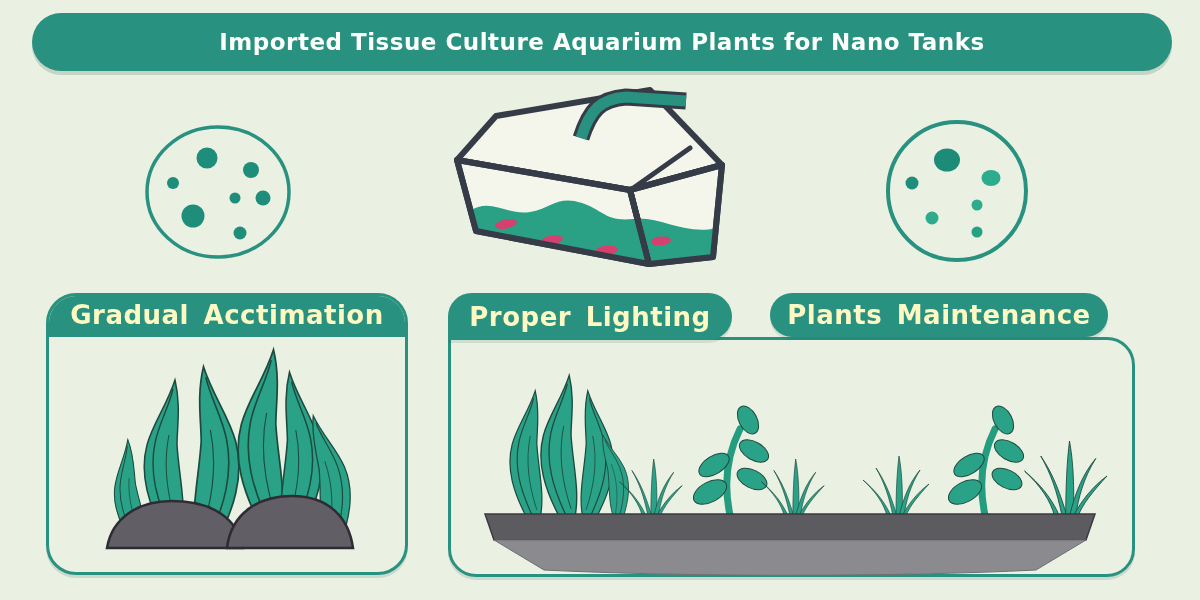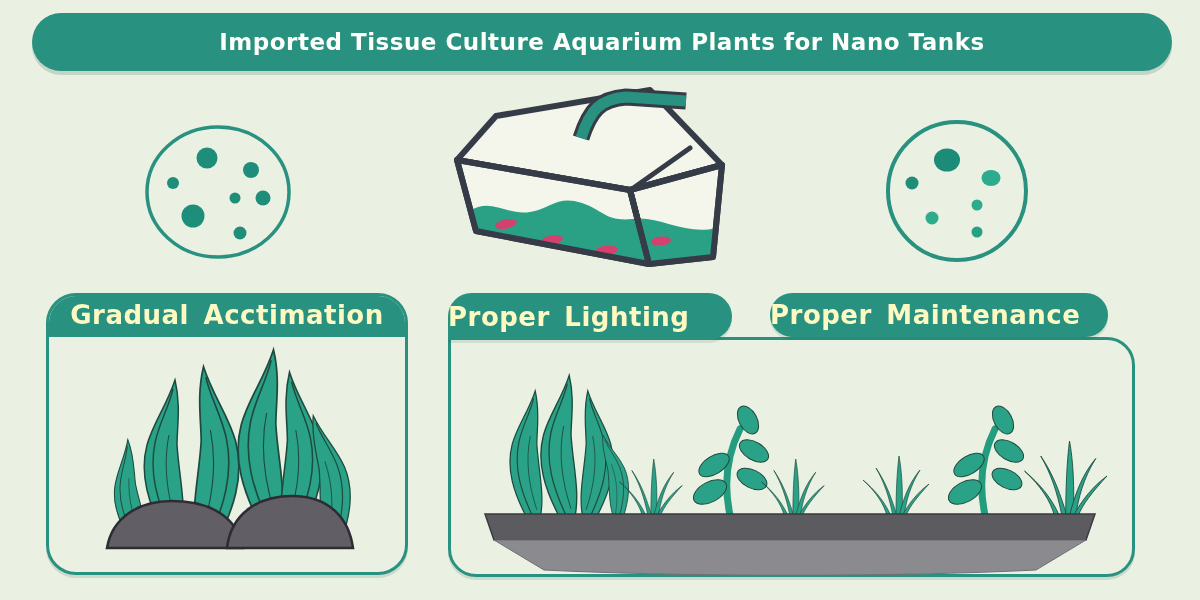--- a/index.html
+++ b/index.html
@@ -28,21 +28,21 @@
   }
   .card-left .card-header{
     height:44px;background:#28917f;display:flex;align-items:center;justify-content:center;
     margin:-3px -3px 0 -3px;
   }
   .card-right{
     left:448px;top:337px;width:687px;height:240px;
     border-radius:0 28px 28px 28px;box-shadow:0 3px 0 rgba(27,95,84,0.15);
   }
   .pill{
-    background:#28917f;display:flex;align-items:center;justify-content:flex-start;
+    background:#28917f;display:flex;align-items:center;justify-content:center;
     box-shadow:0 3px 0 rgba(27,95,84,0.12);
   }
   .pill-proper{left:448px;top:293px;width:284px;height:47px;border-radius:24px 24px 24px 0;}
   .pill-regular{left:770px;top:293px;width:338px;height:44px;border-radius:22px;}
   .pill-text,.card-header-text{
     color:#fef9c3;font-weight:700;font-size:26px;letter-spacing:.5px;word-spacing:5px;white-space:nowrap;
   }
   svg.art{left:0;top:0;pointer-events:none;}
 </style>
 </head>
@@ -56,21 +56,21 @@
   <div class="card-header">
     <span class="card-header-text">Gradual Acctimation</span>
   </div>
 </div>
 
 <div class="abs card card-right"></div>
 <div class="abs pill pill-proper">
   <span class="pill-text">Proper Lighting</span>
 </div>
 <div class="abs pill pill-regular">
-  <span class="pill-text">Proper Maintenance</span>
+  <span class="pill-text">Plants Maintenance</span>
 </div>
 
 <svg class="abs art" width="1200" height="600" viewBox="0 0 1200 600">
   <defs>
 
     <g id="blade">
       <path d="M0,0 C -16,-30 -26,-60 -18,-90 C -12,-112 2,-130 10,-155
                C 16,-130 12,-108 12,-90 C 14,-58 22,-28 16,0 Z" fill="#2aa287" stroke="#1d4a3e" stroke-width="1.5"></path>
       <path d="M6,-4 C -8,-34 -16,-62 -10,-92 C -6,-112 4,-128 8,-146" fill="none" stroke="#1d4a3e" stroke-width="1.4"></path>
       <path d="M12,-10 C 2,-40 -2,-70 4,-100" fill="none" stroke="#1d4a3e" stroke-width="1"></path>

